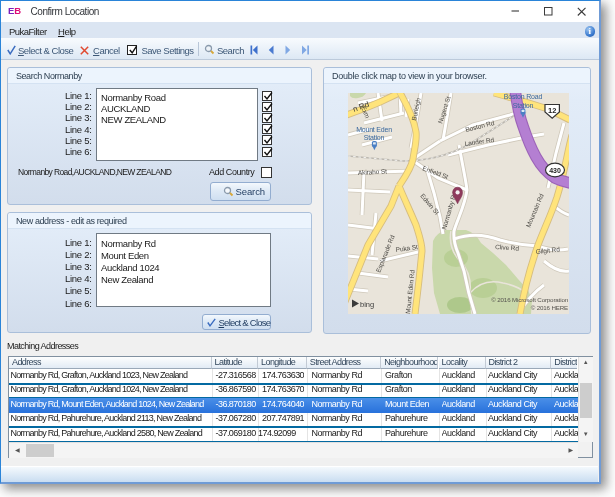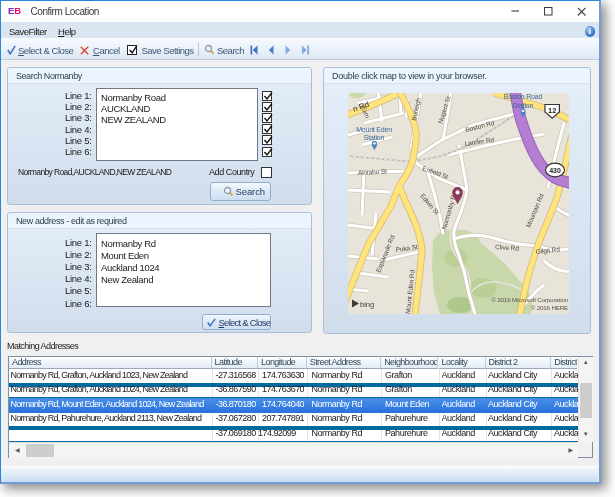--- a/index.html
+++ b/index.html
@@ -26,21 +26,21 @@
 .lbl{position:absolute;left:40px;width:51.5px;text-align:right;font-size:9.5px;letter-spacing:-0.3px;color:#1a1a1a;}
 .wbox{position:absolute;background:#fff;border:1px solid #707a84;font-size:9.5px;letter-spacing:-0.35px;color:#1a1a1a;}
 .wbox div{position:absolute;left:4px;white-space:nowrap;}
 .cb{position:absolute;width:8px;height:8px;background:#fff;border:1px solid #333;}
 .cb svg{position:absolute;left:-1px;top:-2px;}
 .btn{position:absolute;white-space:nowrap;background:linear-gradient(#f3f8fd,#dfeaf6 45%,#cfdff1);border:1px solid #93add0;border-radius:3px;font-size:9.5px;letter-spacing:-0.6px;color:#1e3a5f;}
 .small{font-size:9px;letter-spacing:-0.55px;color:#1a1a1a;}
 #grid{left:8px;top:356px;width:583px;height:100px;background:#fff;border:1px solid #8090a0;font-size:9px;letter-spacing:-0.45px;}
 .ghead{position:absolute;left:0;top:0;height:11px;background:linear-gradient(#fdfefe,#e2ebf5);border-bottom:1px solid #9aa8b8;border-right:1px solid #c2cad4;color:#33475c;overflow:hidden;}
 .ghead span{position:absolute;left:3px;top:0px;white-space:nowrap;letter-spacing:-0.6px;}
-.grow{position:absolute;left:0;height:14px;border-bottom:4px solid #0369a1;white-space:nowrap;overflow:hidden;color:#1a1a1a;}
+.grow{position:absolute;left:0;height:14px;border-bottom:2px solid #0369a1;white-space:nowrap;overflow:hidden;color:#1a1a1a;}
 .gcell{position:absolute;top:1px;overflow:hidden;white-space:nowrap;}
 .num{text-align:right;}
 .sel{background:linear-gradient(#4a8fe8,#2a73dc);color:#fff;border-bottom:1px solid #2a73dc;}
 .gvline{position:absolute;top:12px;width:1px;background:#e4e4e4;height:72px;}
 #statusbar{left:1px;top:466px;width:597px;height:15px;background:linear-gradient(#f4f9fd,#c9ddf1);border-top:1px solid #fff;}
 #statusbar span{position:absolute;left:6px;top:2.5px;font-size:9px;letter-spacing:-0.4px;color:#4c4c4c;margin-top:32px;}
 .sbtn{position:absolute;background:#f4f4f4;color:#555;text-align:center;}
 </style></head>
 <body>
 <div id="win">
@@ -51,21 +51,21 @@
         <path d="M0.5 1 H8" stroke="#3a3a3a" stroke-width="1.1" fill="none"></path>
       </svg>
   <svg class="abs" style="left:543px;top:6px;" width="9" height="9">
         <rect x="0.5" y="0.5" width="7.5" height="7.5" stroke="#3a3a3a" stroke-width="1" fill="none"></rect>
       </svg>
   <svg class="abs" style="left:576px;top:6px;" width="10" height="10">
         <path d="M0.8 0.8 L8.5 8.5 M8.5 0.8 L0.8 8.5" stroke="#3a3a3a" stroke-width="1.1" fill="none"></path>
       </svg>
  </div>
  <div id="menubar" class="abs">
-      <span style="left:8px;">Save</span>
+      <span style="left:8px;">Puka</span>
       <span style="left:27.5px;">Filter</span>
       <span style="left:57px;"><span style="text-decoration:underline;">H</span>elp</span>
     </div>
  <div id="info" class="abs">i</div>
  <div id="toolbar" class="abs">
   <svg class="abs" style="left:6px;top:7px;" width="9" height="10" viewBox="0 0 9 10">
         <path d="M0.8 5 L3.2 8.8 L8.2 0.8" stroke="#3a6cc0" stroke-width="1.5" fill="none"></path>
       </svg>
   <span class="t" style="left:17px;"><span class="u">S</span>elect &amp; Close</span>
   <svg class="abs" style="left:79px;top:8px;" width="9" height="9" viewBox="0 0 9 9">
@@ -401,20 +401,21 @@
 <span class="gcell" style="left:1.6px;width:200px;letter-spacing:-0.75px;">Normanby Rd, Pahurehure, Auckland 2113, New Zealand</span>
 <span class="gcell num" style="left:202.6px;width:44px;letter-spacing:-0.55px;">-37.067280</span>
 <span class="gcell num" style="left:249.1px;width:46px;letter-spacing:-0.55px;">207.747891</span>
 <span class="gcell" style="left:302.5px;width:68px;">Normanby Rd</span>
 <span class="gcell" style="left:376px;width:52px;">Pahurehure</span>
 <span class="gcell" style="left:432.5px;width:43px;">Auckland</span>
 <span class="gcell" style="left:479px;width:62px;">Auckland City</span>
 <span class="gcell" style="left:545px;width:24px;">Auckland</span>
 </div>
 <div class="grow" style="top:69.6px;width:569px;">
+<span class="gcell" style="left:1.6px;width:200px;letter-spacing:-0.75px;">Normanby Rd, Pahurehure, Auckland 2580, New Zealand</span>
 <span class="gcell num" style="left:202.6px;width:44px;letter-spacing:-0.55px;">-37.069180</span>
 <span class="gcell num" style="left:249.1px;width:38px;letter-spacing:-0.55px;">174.920990</span>
 <span class="gcell" style="left:302.5px;width:68px;">Normanby Rd</span>
 <span class="gcell" style="left:376px;width:52px;">Pahurehure</span>
 <span class="gcell" style="left:432.5px;width:43px;">Auckland</span>
 <span class="gcell" style="left:479px;width:62px;">Auckland City</span>
 <span class="gcell" style="left:545px;width:24px;">Auckland</span>
 </div>
 <div class="abs" style="left:569px;top:0;width:14px;height:85px;background:#f4f4f4;border-left:1px solid #e0e0e0;">
    <div class="sbtn" style="left:0px;top:0px;width:13px;height:12px;font-size:6px;line-height:11px;">▲</div>

